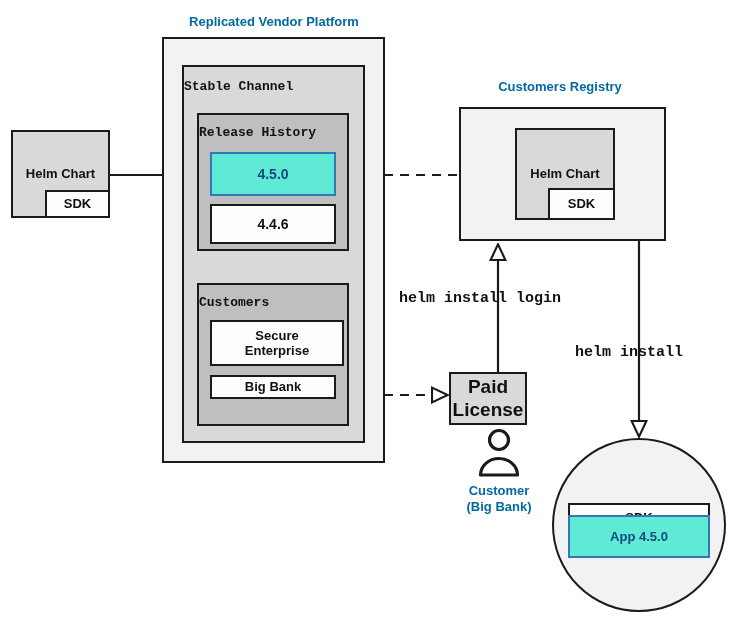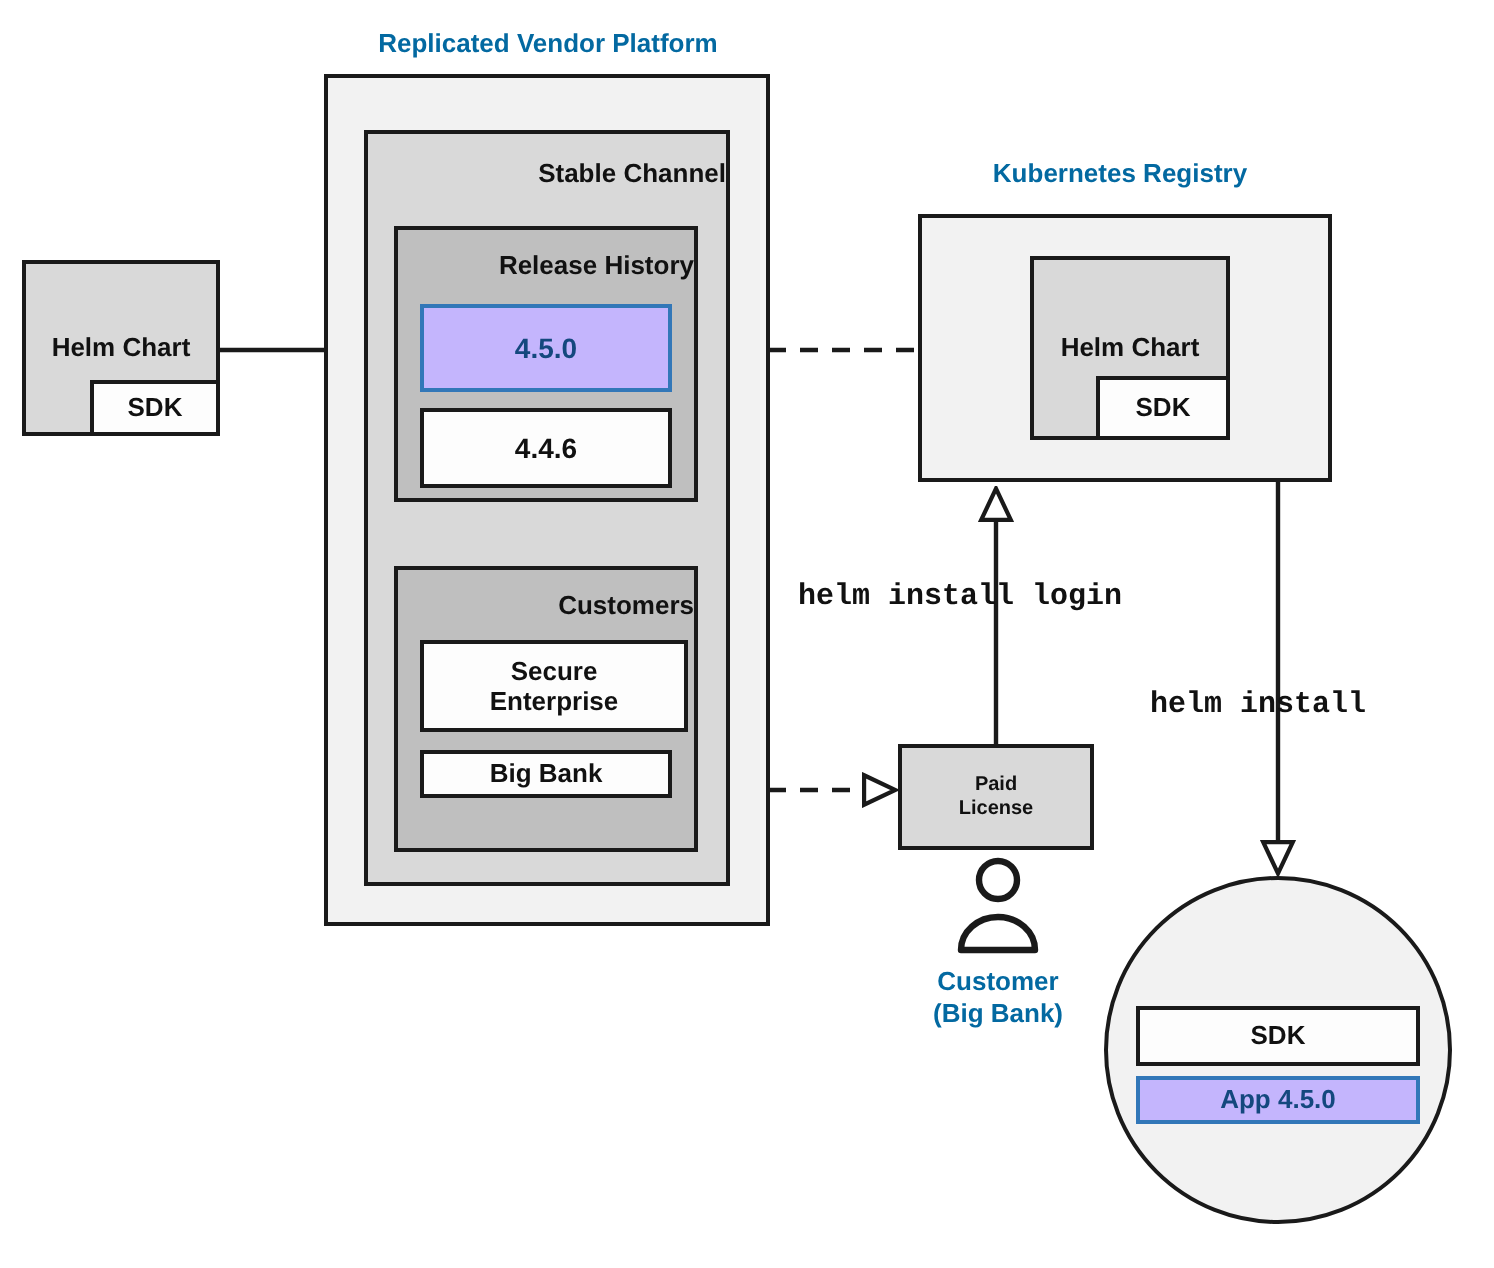--- a/index.html
+++ b/index.html
@@ -47,32 +47,33 @@
     font-size: 13px;
     color: #0369a1;
     text-align: center;
     white-space: nowrap;
     line-height: 1.2;
   }
   .grp-title {
     position: absolute;
     left: 0;
     right: 0;
-    text-align: right;
+    text-align: left;
     font-weight: bold;
     font-size: 13px;
     color: #111111;
+    font-family: Liberation Mono, monospace;
   }
 
   
   .fill-lightgray  { background: #f2f2f2; }
   .fill-midgray    { background: #d9d9d9; }
   .fill-darkgray   { background: #bfbfbf; }
   .fill-white      { background: #fdfdfd; }
-  .fill-blue       { background: #c4b5fd; border-color: #3277b8; color: #14487e; }
+  .fill-blue       { background: #5eead4; border-color: #3277b8; color: #14487e; }
 
   
   #platform-title { left: 159px; top: 14px; width: 230px; }
   #platform-box {
     left: 162px; top: 37px; width: 223px; height: 426px;
   }
   #channel-box {
     left: 182px; top: 65px; width: 183px; height: 378px;
   }
   #channel-title { top: 12px; }
@@ -110,21 +111,21 @@
   #helm-reg {
     left: 515px; top: 128px; width: 100px; height: 92px; font-size: 13px;
     align-items: flex-start; padding-top: 36px;
   }
   #helm-reg-sdk {
     left: 548px; top: 188px; width: 67px; height: 32px; font-size: 13px;
   }
 
   
   #paid-license {
-    left: 449px; top: 372px; width: 98px; height: 53px; font-size: 10px;
+    left: 449px; top: 372px; width: 78px; height: 53px; font-size: 19px;
   }
 
   
   #person-icon {
     position: absolute; left: 474px; top: 428px; width: 50px; height: 50px;
   }
   #customer-caption { left: 444px; top: 483px; width: 110px; }
 
   
   .cmd {
@@ -145,21 +146,21 @@
     border-radius: 50%;
     border: 2px solid #1a1a1a;
     background: #f2f2f2;
     box-sizing: border-box;
   }
   #k8s-title { left: 552px; top: 476px; width: 174px; }
   #k8s-sdk {
     left: 568px; top: 503px; width: 142px; height: 30px; font-size: 13px;
   }
   #k8s-app {
-    left: 568px; top: 538px; width: 142px; height: 24px; font-size: 13px;
+    left: 568px; top: 515px; width: 142px; height: 43px; font-size: 13px;
   }
 </style>
 </head>
 <body>
 
 <div id="canvas">
 
   <svg id="edges" viewBox="0 0 747 634" width="747" height="634" xmlns="http://www.w3.org/2000/svg">
     <defs>
       <marker id="arrowFilled" viewBox="0 0 10 10" refX="9" refY="5" markerWidth="7" markerHeight="7" orient="auto-start-reverse">
@@ -224,21 +225,21 @@
   <div class="node fill-white" id="cust-secure">
     <span>
       <span>Secure</span><br>
       <span>Enterprise</span>
     </span>
   </div>
   <div class="node fill-white" id="cust-bigbank">
     <span>Big Bank</span>
   </div>
 
-  <div class="caption" id="registry-title">Kubernetes Registry</div>
+  <div class="caption" id="registry-title">Customers Registry</div>
 
   <div class="node fill-lightgray" id="registry-box"></div>
 
   <div class="node fill-midgray" id="helm-reg">
     <span>Helm Chart</span>
   </div>
   <div class="node fill-white" id="helm-reg-sdk">
     <span>SDK</span>
   </div>
 

